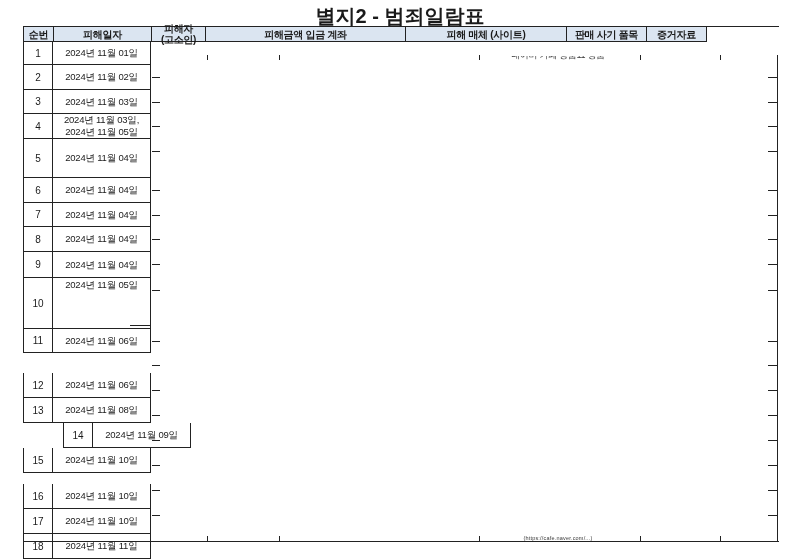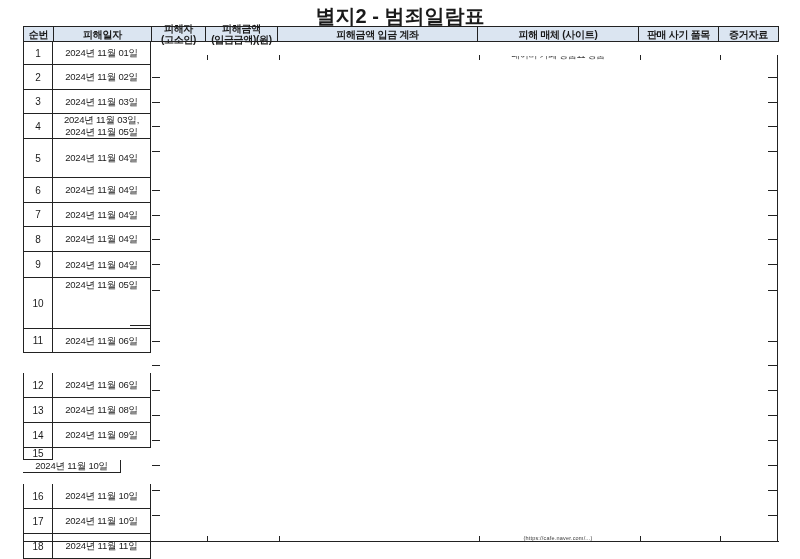--- a/index.html
+++ b/index.html
@@ -105,22 +105,20 @@
 
 <div class="page">
   <div class="title">별지2 - 범죄일람표</div>
 
   <div class="tbl">
     <div class="hdr" id="hdr">
         <div class="hc" style="width: 30px;">순번</div>
         <div class="hc" style="width: 98px;">피해일자</div>
         <div class="hc" style="width: 54px;">피해자
 (고소인)</div>
-        <div class="hc" style="width: 72px;">피해금액
-(입금금액)(원)</div>
         <div class="hc" style="width: 200px;">피해금액 입금 계좌</div>
         <div class="hc" style="width: 161px;">피해 매체 (사이트)</div>
         <div class="hc" style="width: 80px;">판매 사기 품목</div>
         <div class="hc" style="width: 60px;">증거자료</div>
       </div>
     <div id="rows">
         <div class="row" style="height: 23px;">
           <div class="c-no">1</div>
           <div class="c-date">2024년 11월 01일</div>
         </div>
@@ -167,25 +165,25 @@
           <div class="c-date">2024년 11월 06일</div>
         </div>
         <div class="row" style="height: 25px; margin-top: 20px;">
           <div class="c-no">12</div>
           <div class="c-date">2024년 11월 06일</div>
         </div>
         <div class="row" style="height: 25px;">
           <div class="c-no">13</div>
           <div class="c-date">2024년 11월 08일</div>
         </div>
-        <div class="row" style="height: 25px;">
+        <div class="row" style="height: 25px; margin-left: 40px;">
           <div class="c-no">14</div>
           <div class="c-date">2024년 11월 09일</div>
         </div>
-        <div class="row" style="height: 25px; flex-direction: column;">
+        <div class="row" style="height: 25px;">
           <div class="c-no">15</div>
           <div class="c-date">2024년 11월 10일</div>
         </div>
         <div class="row" style="height: 25px; margin-top: 11px;">
           <div class="c-no">16</div>
           <div class="c-date">2024년 11월 10일</div>
         </div>
         <div class="row" style="height: 25px;">
           <div class="c-no">17</div>
           <div class="c-date">2024년 11월 10일</div>

